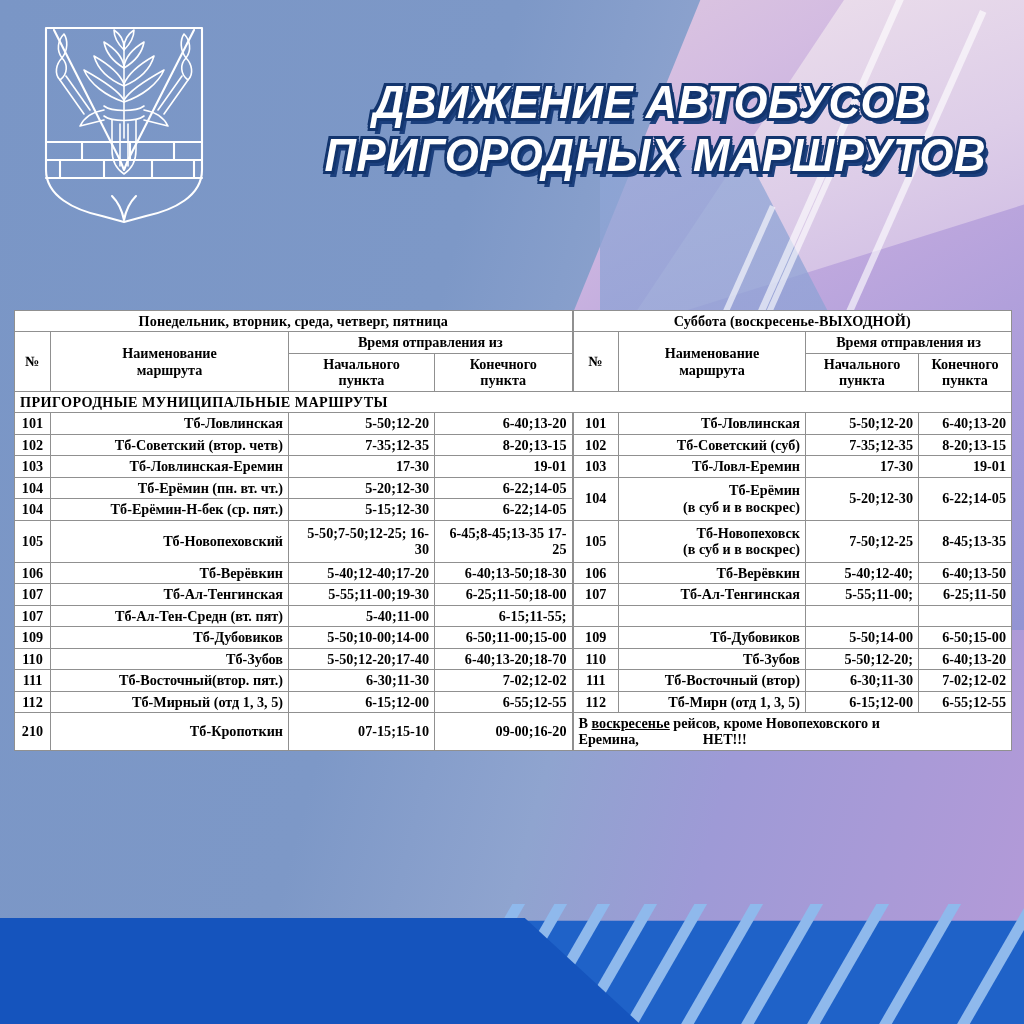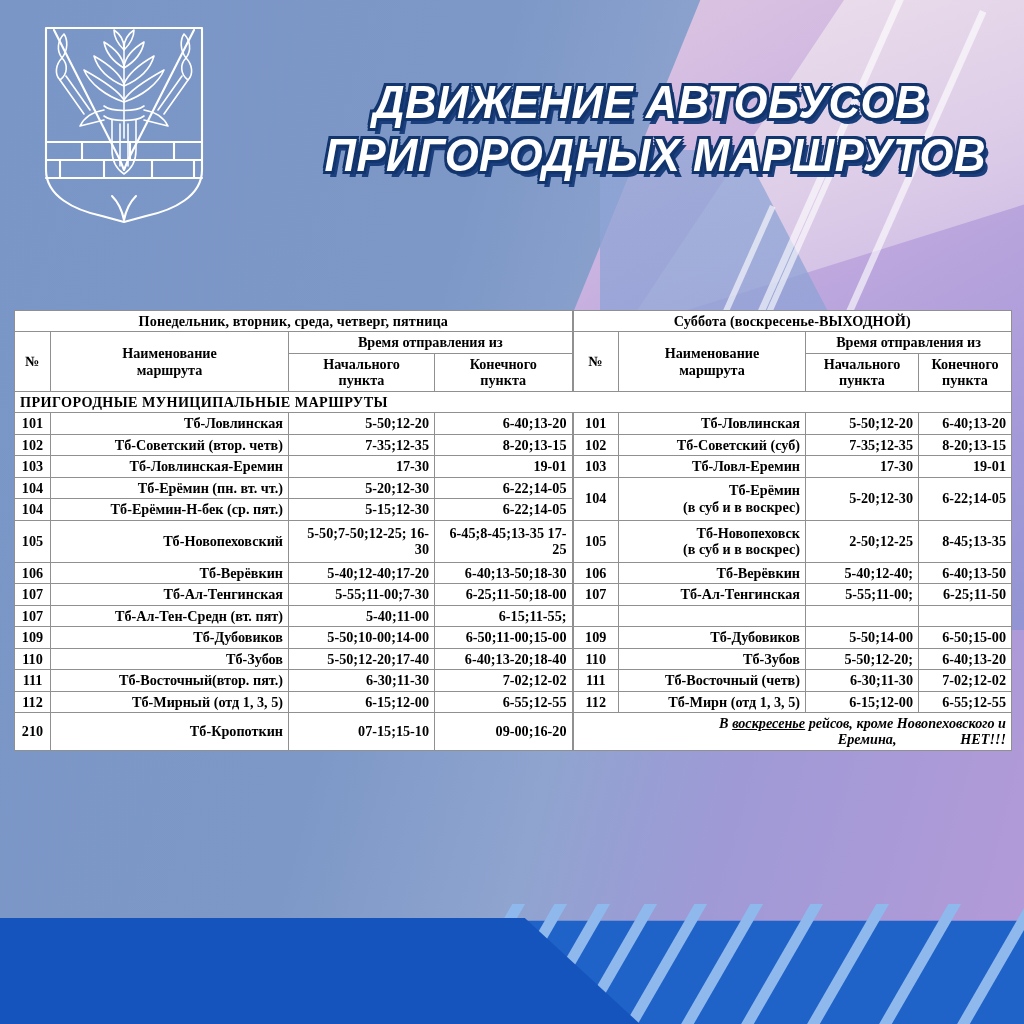--- a/index.html
+++ b/index.html
@@ -122,21 +122,21 @@
   .section-row td {
     text-align: left;
     font-size: 20.5px;
     padding: 6px 4px 7px;
     letter-spacing: .4px;
   }
   td.num { text-align: center; padding-left: 7px; }
   td.name { text-align: right; }
   td.time { text-align: right; }
   td.note {
-    text-align: right; font-size: 14.6px; line-height: 1.45; padding: 4px 7px 6px; font-style: italic;
+    text-align: left; font-size: 14.6px; line-height: 1.45; padding: 4px 7px 6px;
   }
   td.note u { text-decoration: underline; }
   .gap { white-space: pre; }
 
   
   col.c-num   { width: 36px; }
   col.c-name  { width: 238px; }
   col.c-t1    { width: 146px; }
   col.c-t2    { width: 138px; }
   col.c-num2  { width: 46px; }
@@ -312,37 +312,37 @@
           <td class="time">5-15;12-30</td>
           <td class="time">6-22;14-05</td>
         </tr>
         <tr style="height:42px">
           <td class="num">105</td>
           <td class="name">Тб-Новопеховский</td>
           <td class="time">5-50;7-50;12-25; 16-30</td>
           <td class="time">6-45;8-45;13-35 17-25</td>
           <td class="num divider-left">105</td>
           <td class="name">Тб-Новопеховск<br>(в суб и в воскрес)</td>
-          <td class="time">2-50;12-25</td>
+          <td class="time">7-50;12-25</td>
           <td class="time">8-45;13-35</td>
         </tr>
         <tr>
           <td class="num">106</td>
           <td class="name">Тб-Верёвкин</td>
           <td class="time">5-40;12-40;17-20</td>
           <td class="time">6-40;13-50;18-30</td>
           <td class="num divider-left">106</td>
           <td class="name">Тб-Верёвкин</td>
           <td class="time">5-40;12-40;</td>
           <td class="time">6-40;13-50</td>
         </tr>
         <tr>
           <td class="num">107</td>
           <td class="name">Тб-Ал-Тенгинская</td>
-          <td class="time">5-55;11-00;7-30</td>
+          <td class="time">5-55;11-00;19-30</td>
           <td class="time">6-25;11-50;18-00</td>
           <td class="num divider-left">107</td>
           <td class="name">Тб-Ал-Тенгинская</td>
           <td class="time">5-55;11-00;</td>
           <td class="time">6-25;11-50</td>
         </tr>
         <tr>
           <td class="num">107</td>
           <td class="name">Тб-Ал-Тен-Средн (вт. пят)</td>
           <td class="time">5-40;11-00</td>
@@ -359,33 +359,33 @@
           <td class="time">6-50;11-00;15-00</td>
           <td class="num divider-left">109</td>
           <td class="name">Тб-Дубовиков</td>
           <td class="time">5-50;14-00</td>
           <td class="time">6-50;15-00</td>
         </tr>
         <tr>
           <td class="num">110</td>
           <td class="name">Тб-Зубов</td>
           <td class="time">5-50;12-20;17-40</td>
-          <td class="time">6-40;13-20;18-40</td>
+          <td class="time">6-40;13-20;18-70</td>
           <td class="num divider-left">110</td>
           <td class="name">Тб-Зубов</td>
           <td class="time">5-50;12-20;</td>
           <td class="time">6-40;13-20</td>
         </tr>
         <tr>
           <td class="num">111</td>
           <td class="name">Тб-Восточный(втор. пят.)</td>
           <td class="time">6-30;11-30</td>
           <td class="time">7-02;12-02</td>
           <td class="num divider-left">111</td>
-          <td class="name">Тб-Восточный (четв)</td>
+          <td class="name">Тб-Восточный (втор)</td>
           <td class="time">6-30;11-30</td>
           <td class="time">7-02;12-02</td>
         </tr>
         <tr>
           <td class="num">112</td>
           <td class="name">Тб-Мирный (отд 1, 3, 5)</td>
           <td class="time">6-15;12-00</td>
           <td class="time">6-55;12-55</td>
           <td class="num divider-left">112</td>
           <td class="name">Тб-Мирн (отд 1, 3, 5)</td>

